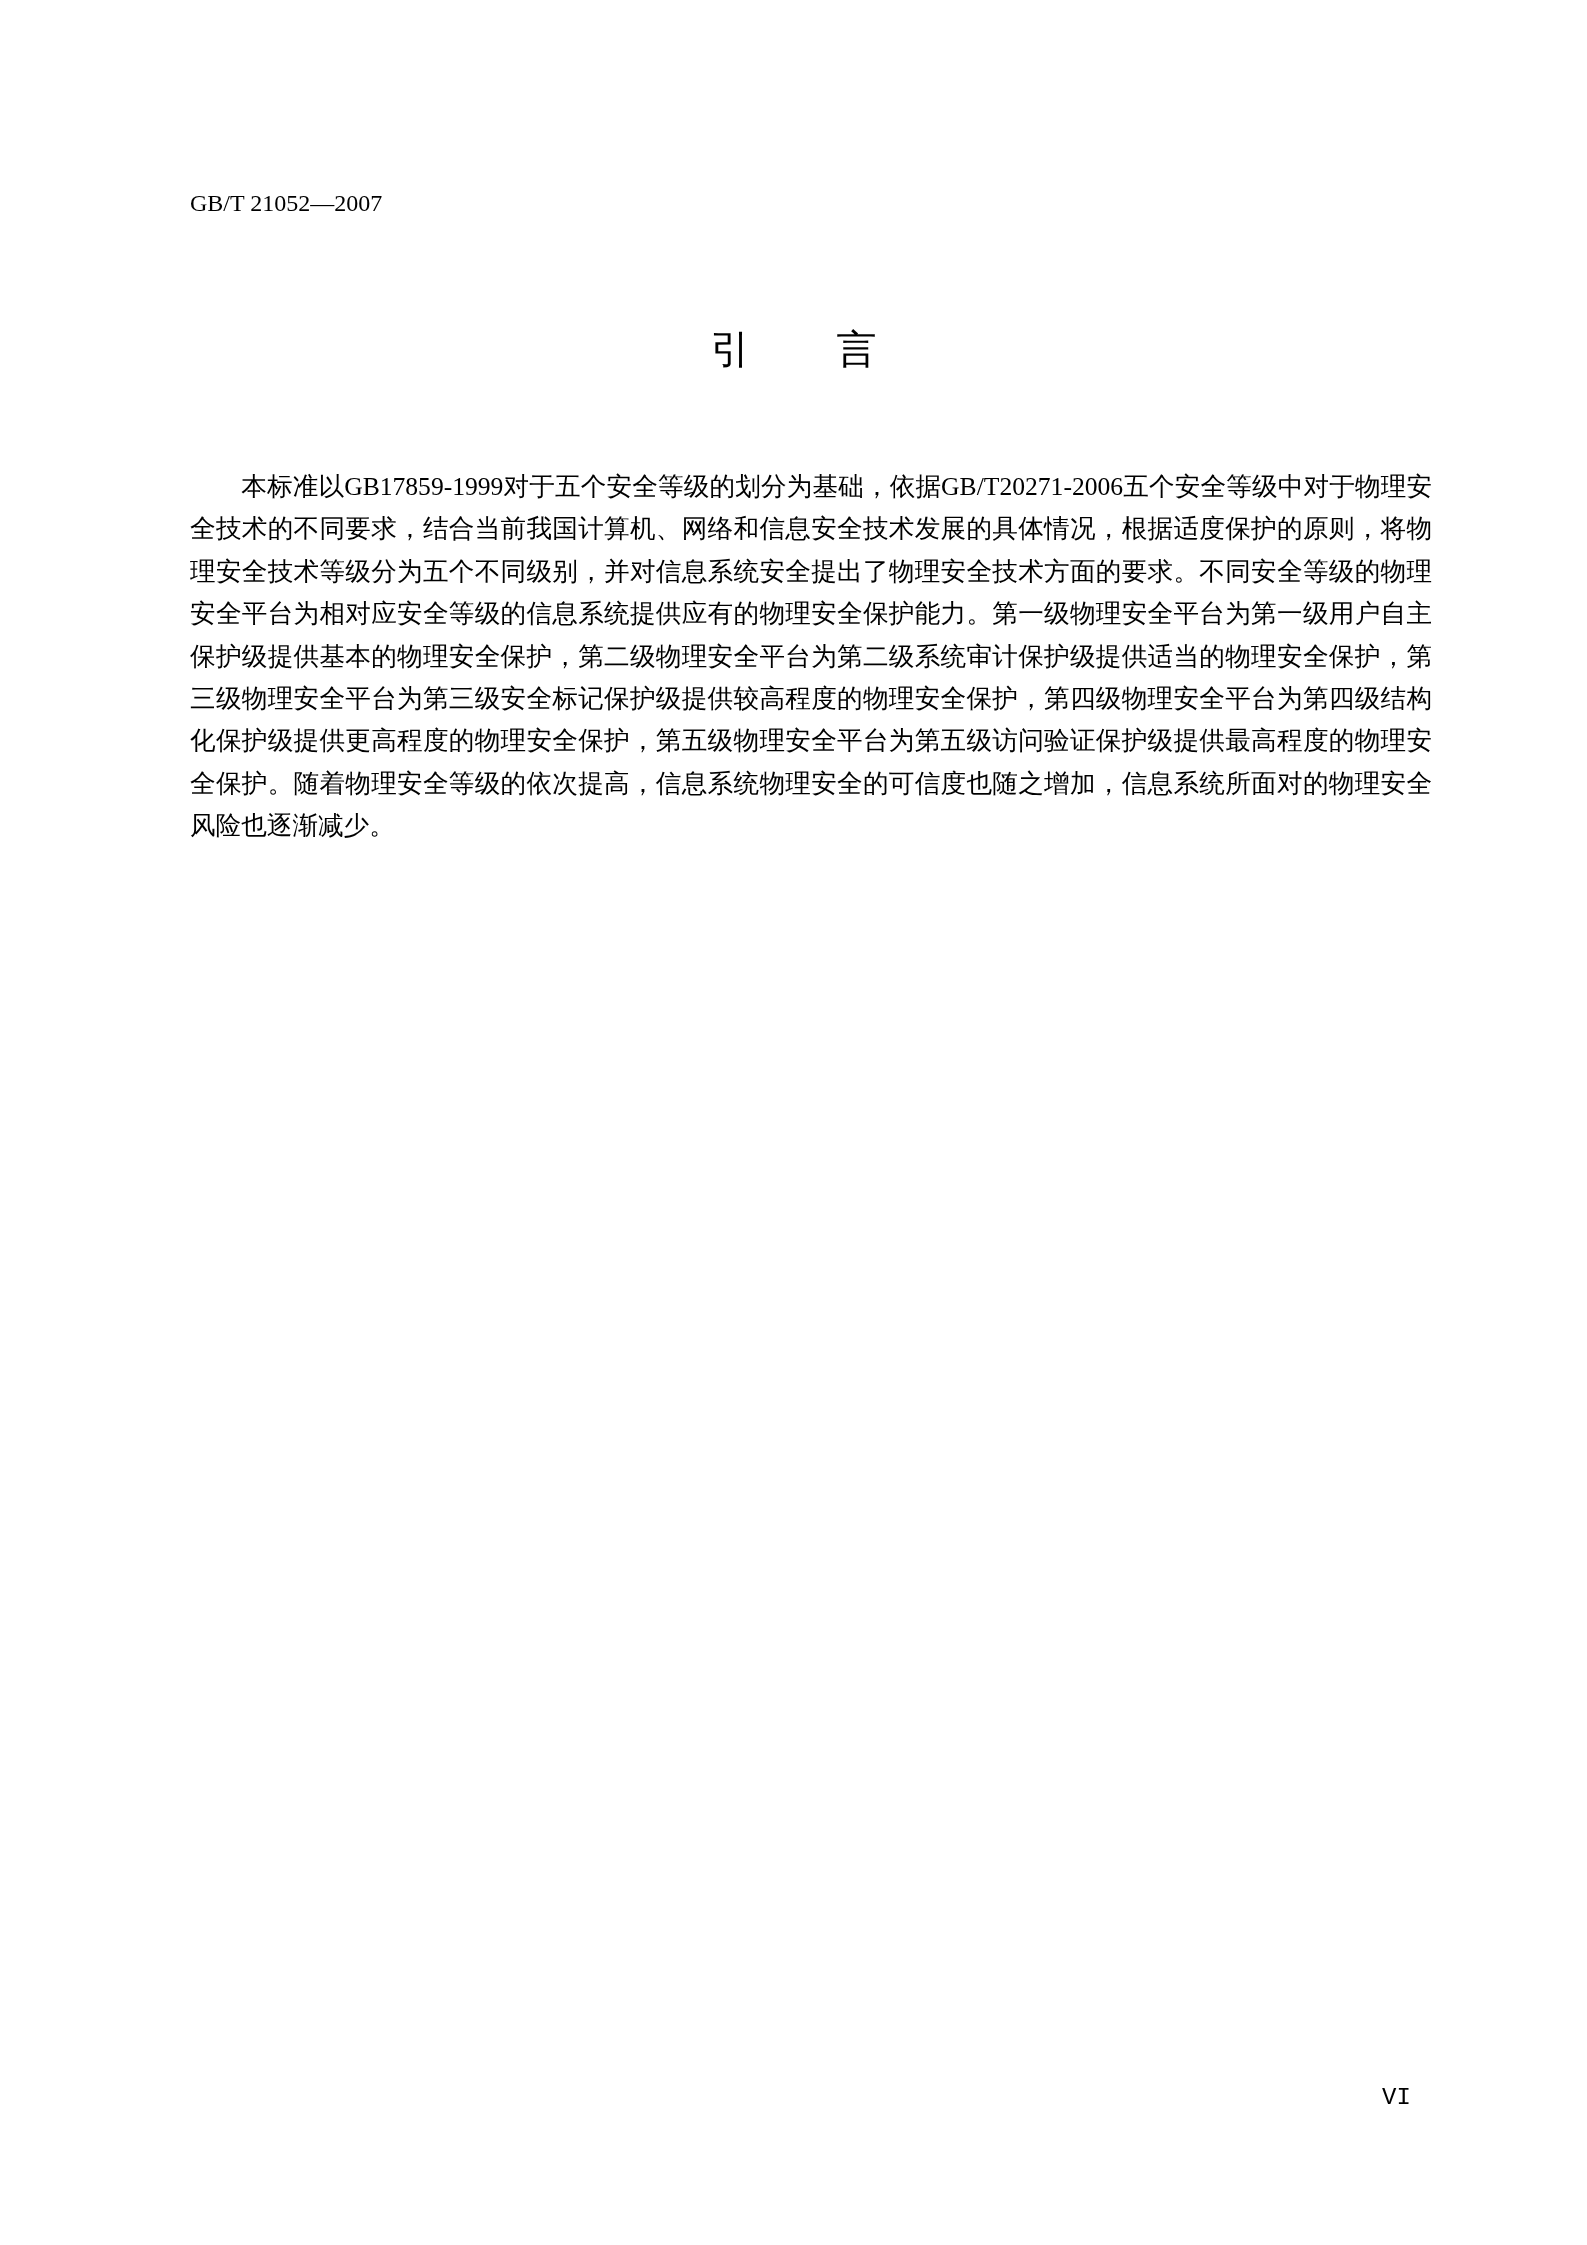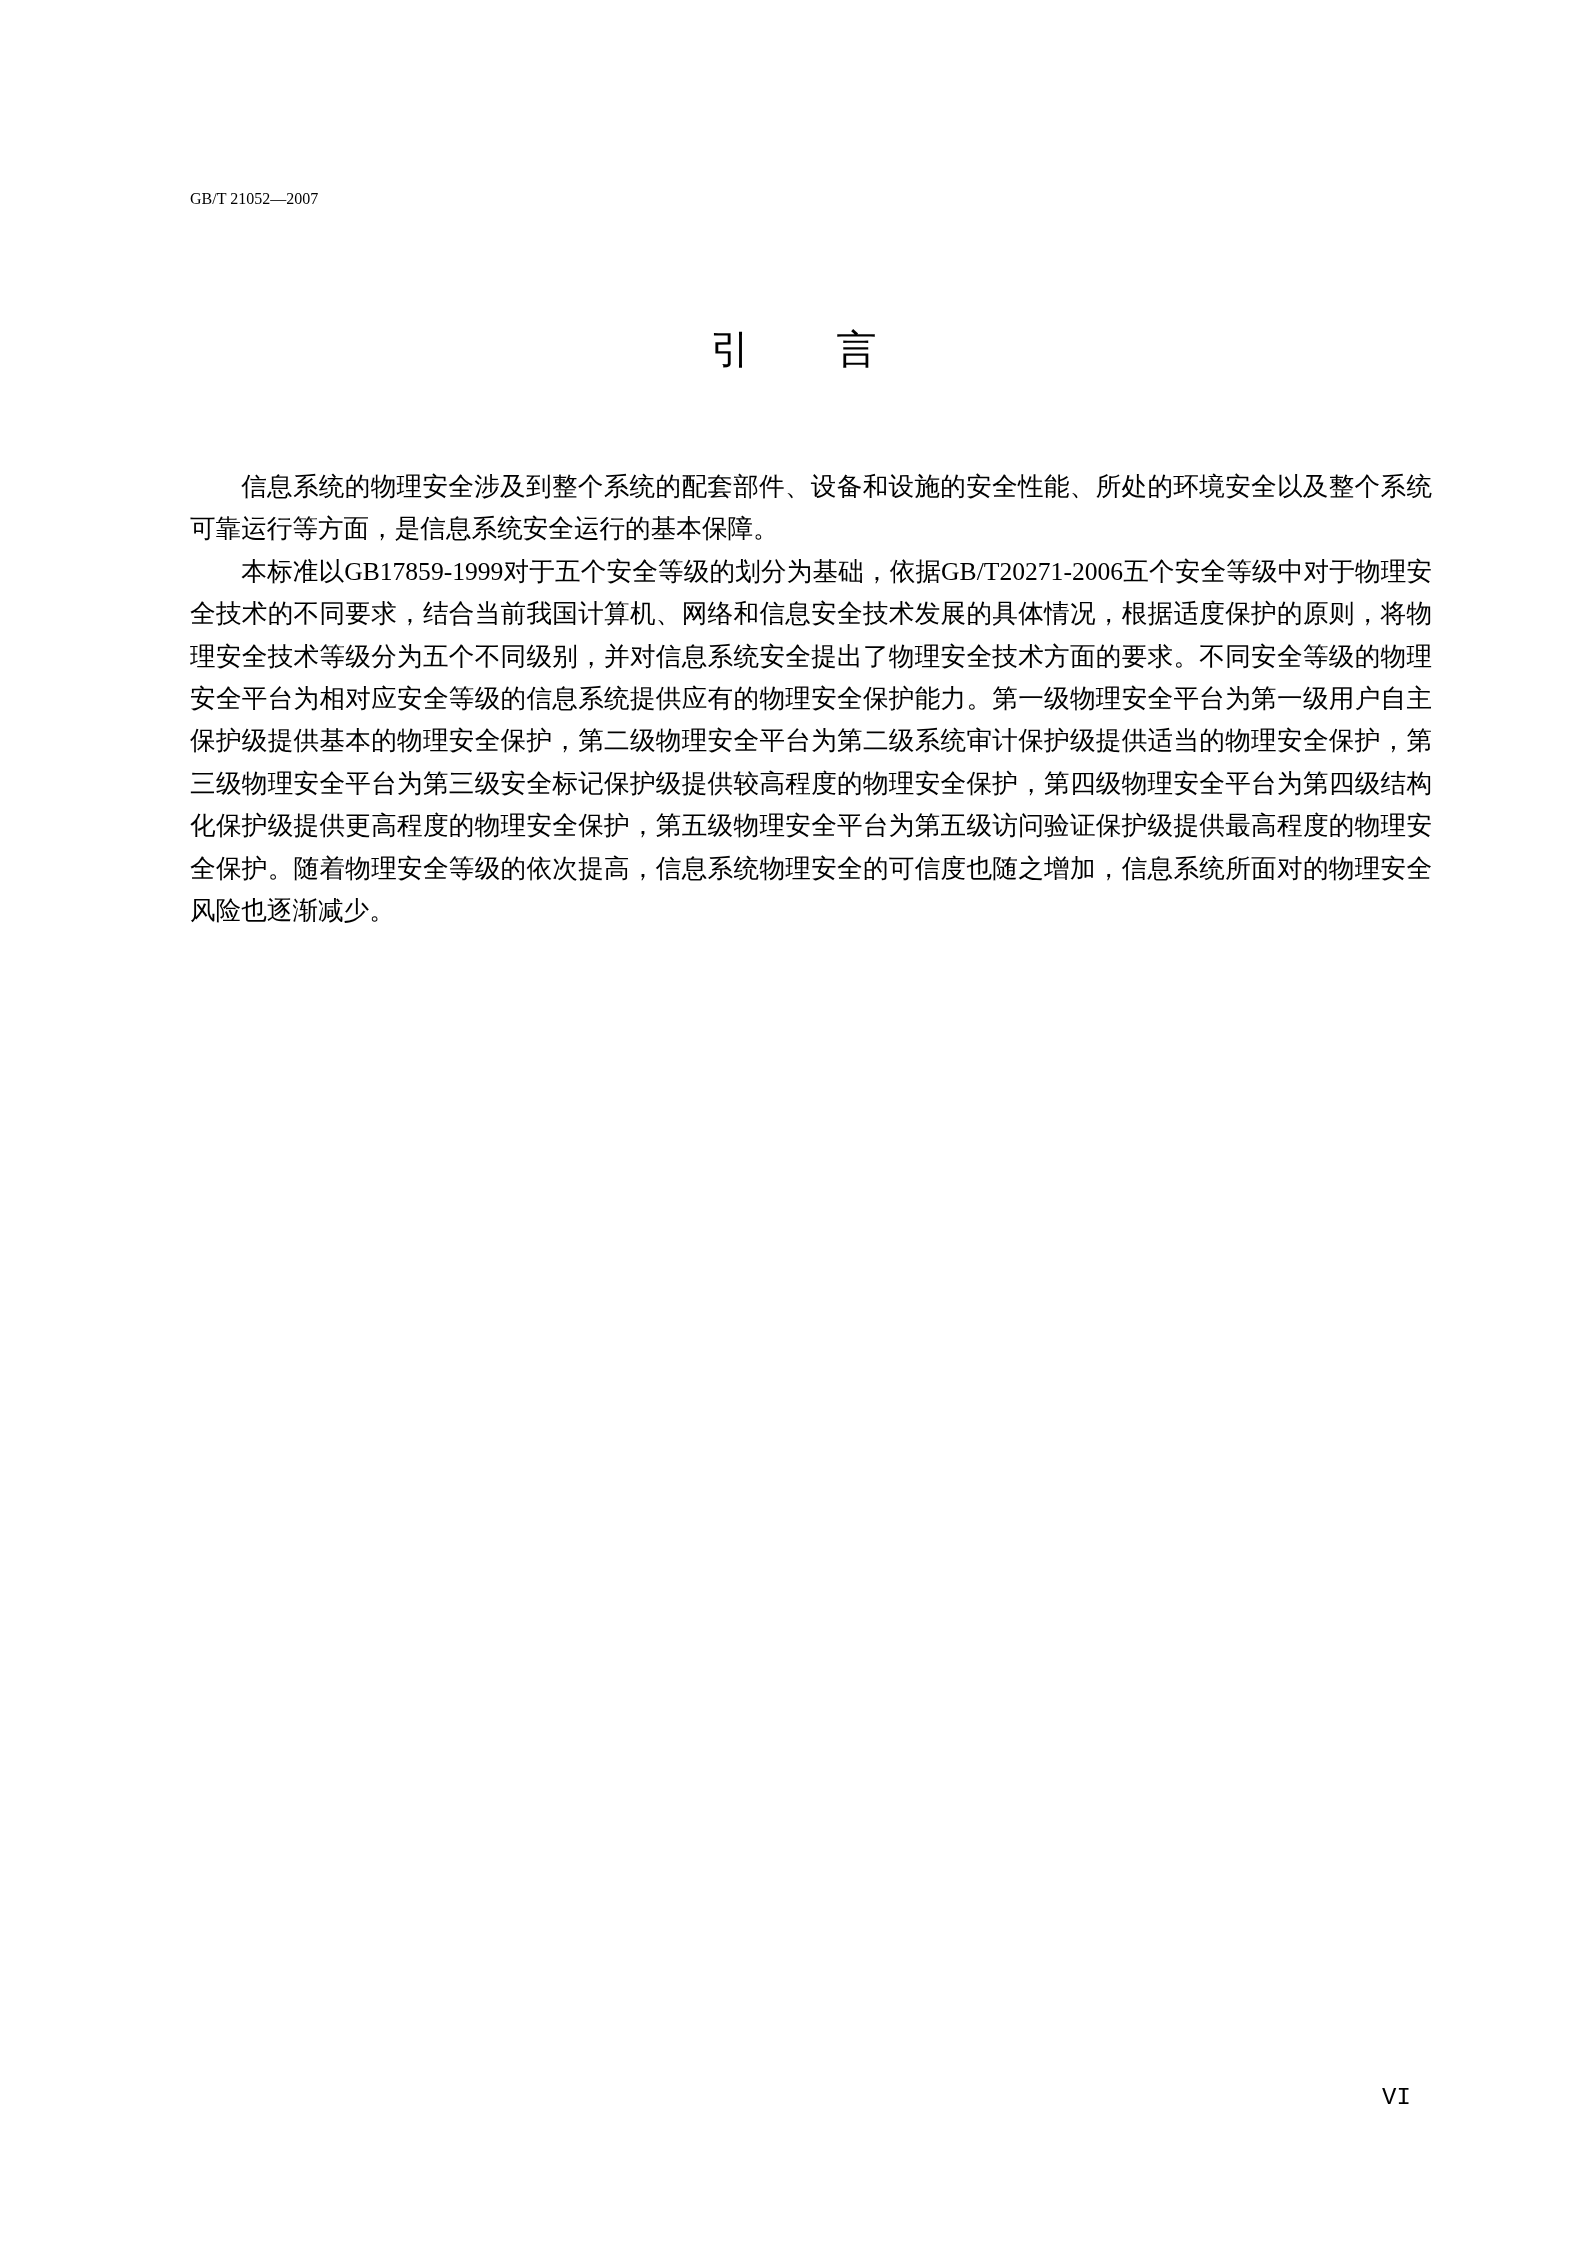--- a/index.html
+++ b/index.html
@@ -12,21 +12,21 @@
       height: 2245px;
       position: relative;
       overflow: hidden;
       color: #000000;
       font-family: "Liberation Serif", "DejaVu Serif", serif;
     }
     .doc-code {
       position: absolute;
       left: 190px;
       top: 190px;
-      font-size: 16px;
+      font-size: 24px;
       letter-spacing: 0px;
     }
     .page-title {
       position: absolute;
       left: 0;
       width: 1587px;
       top: 322px;
       text-align: center;
       font-family: "DejaVu Sans", "Liberation Sans", sans-serif;
       font-size: 40px;
@@ -71,19 +71,18 @@
 
 <div>
 
   <div class="doc-code">GB/T 21052—2007</div>
 
   <h1 class="page-title">
     <span class="ch">引</span><span class="gap"></span><span class="ch">言</span>
   </h1>
 
   <div class="body-text">
-    <p>信息系统的物理安全涉及到整个系统的配套部件、设备和设施的安全性能、所处的环境安全以及整个系统可靠运行等方面，是信息系统安全运行的基本保障。</p>
     <p>本标准以GB17859-1999对于五个安全等级的划分为基础，依据GB/T20271-2006五个安全等级中对于物理安全技术的不同要求，结合当前我国计算机、网络和信息安全技术发展的具体情况，根据适度保护的原则，将物理安全技术等级分为五个不同级别，并对信息系统安全提出了物理安全技术方面的要求。不同安全等级的物理安全平台为相对应安全等级的信息系统提供应有的物理安全保护能力。第一级物理安全平台为第一级用户自主保护级提供基本的物理安全保护，第二级物理安全平台为第二级系统审计保护级提供适当的物理安全保护，第三级物理安全平台为第三级安全标记保护级提供较高程度的物理安全保护，第四级物理安全平台为第四级结构化保护级提供更高程度的物理安全保护，第五级物理安全平台为第五级访问验证保护级提供最高程度的物理安全保护。随着物理安全等级的依次提高，信息系统物理安全的可信度也随之增加，信息系统所面对的物理安全风险也逐渐减少。</p>
   </div>
 
   <div class="page-number">VI</div>
 
 </div>
 
 </body></html>

